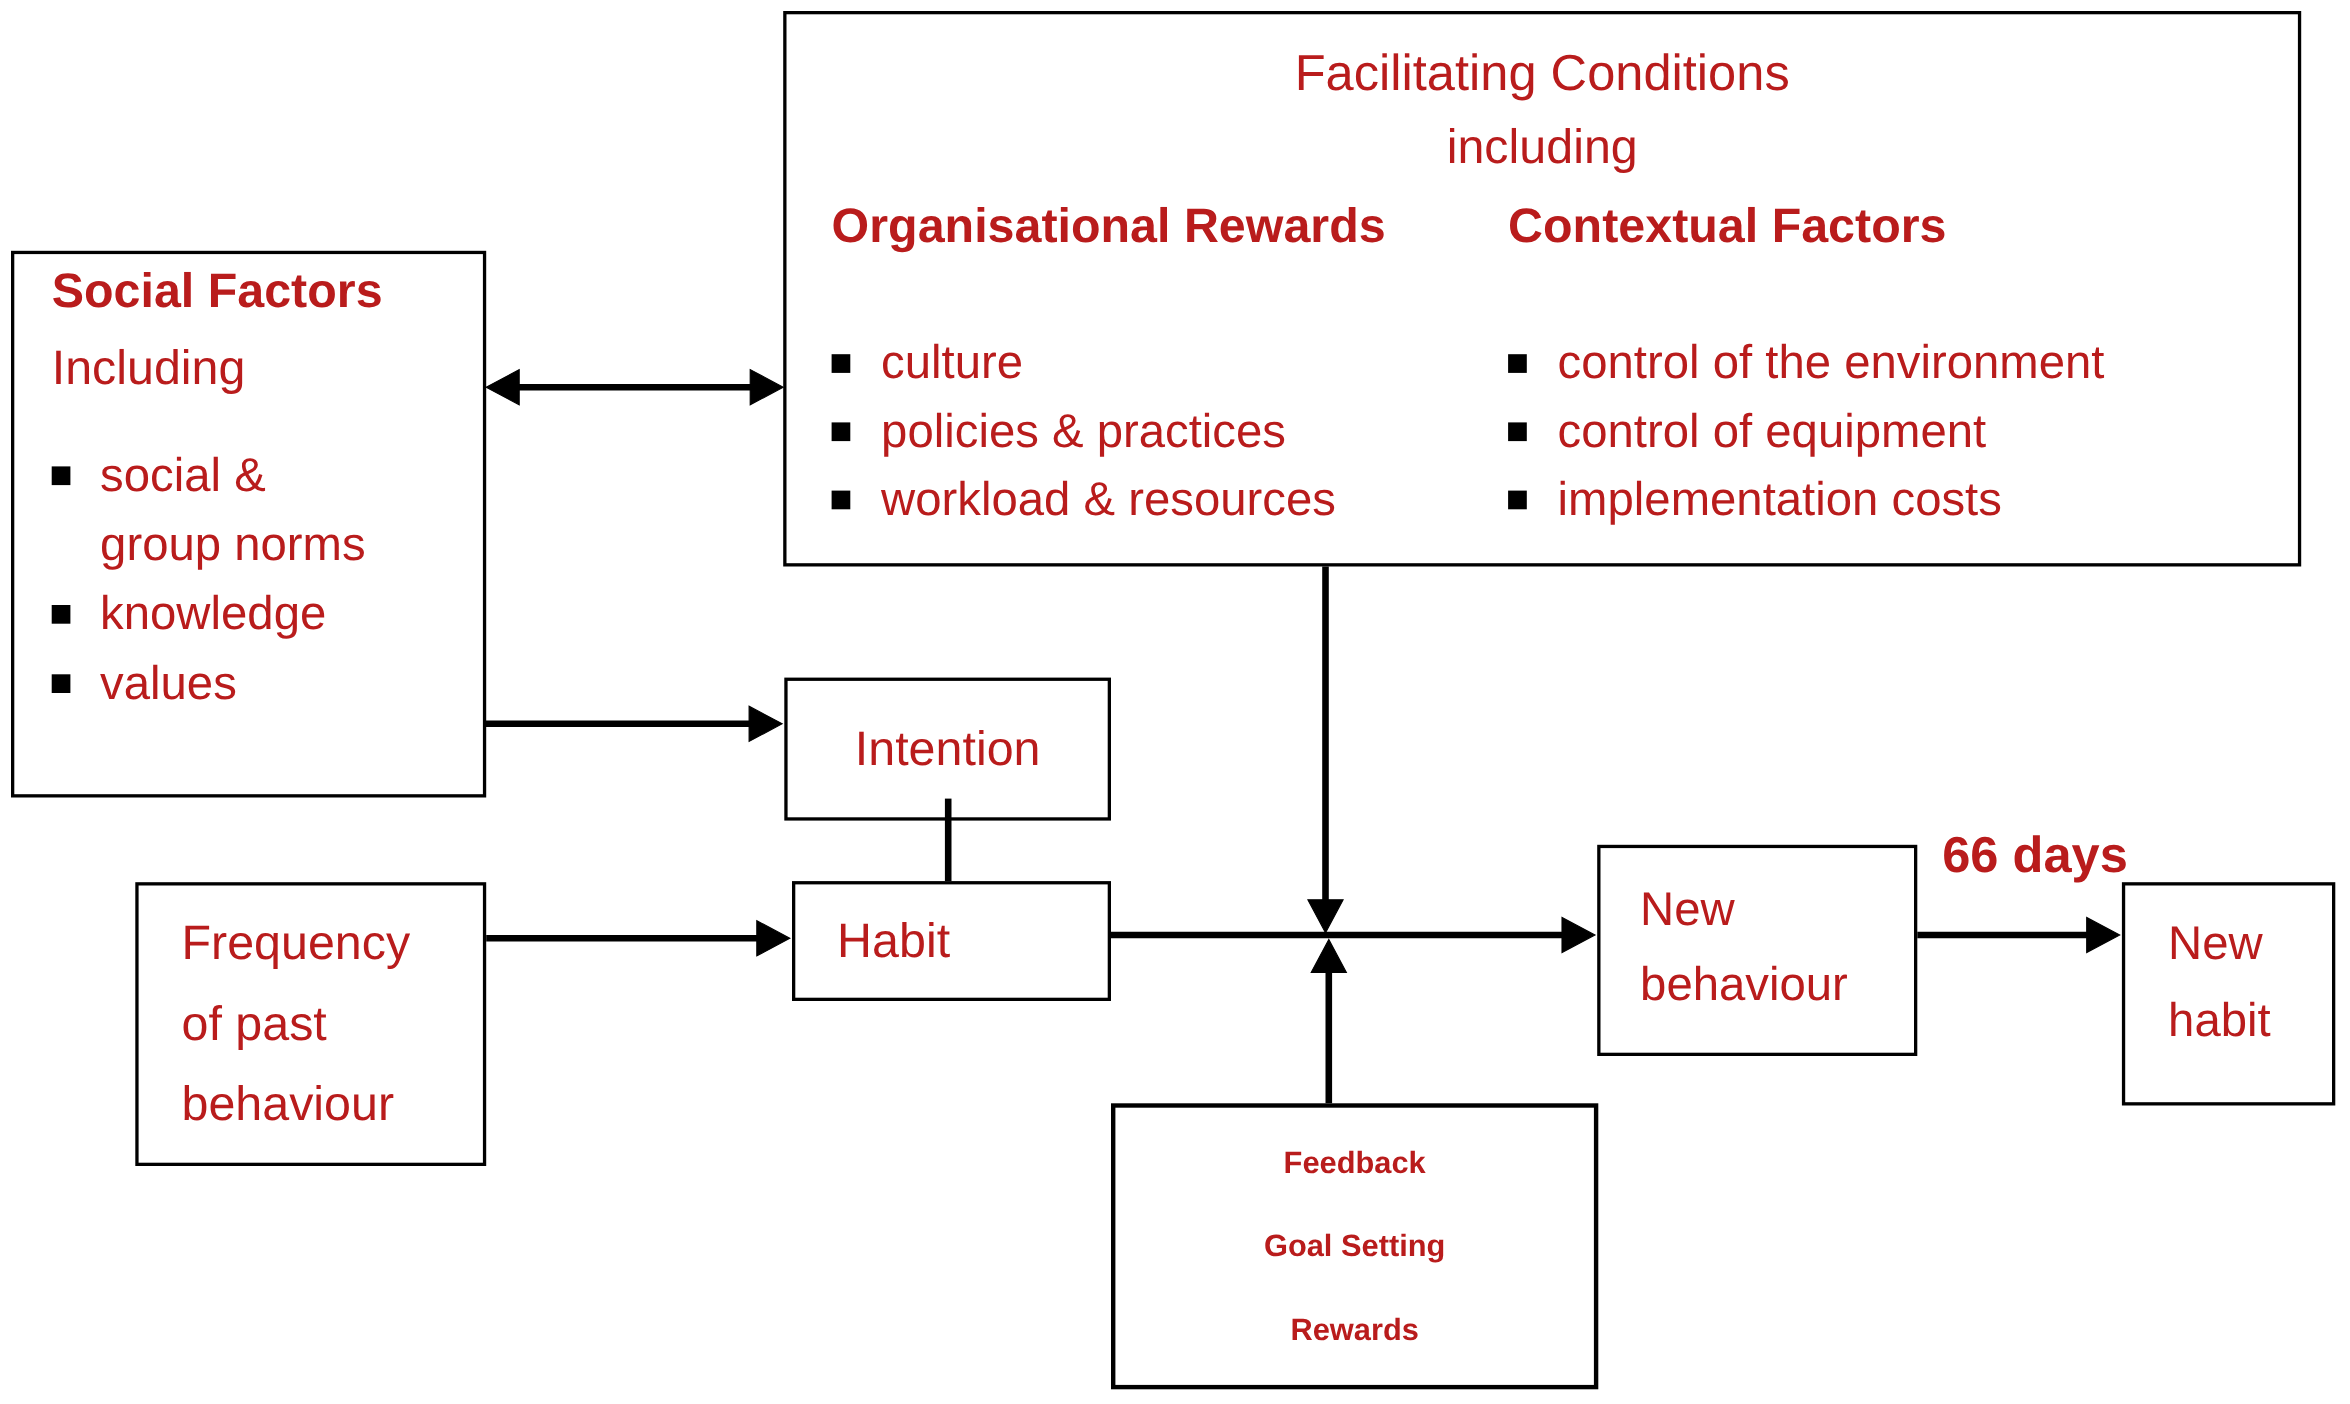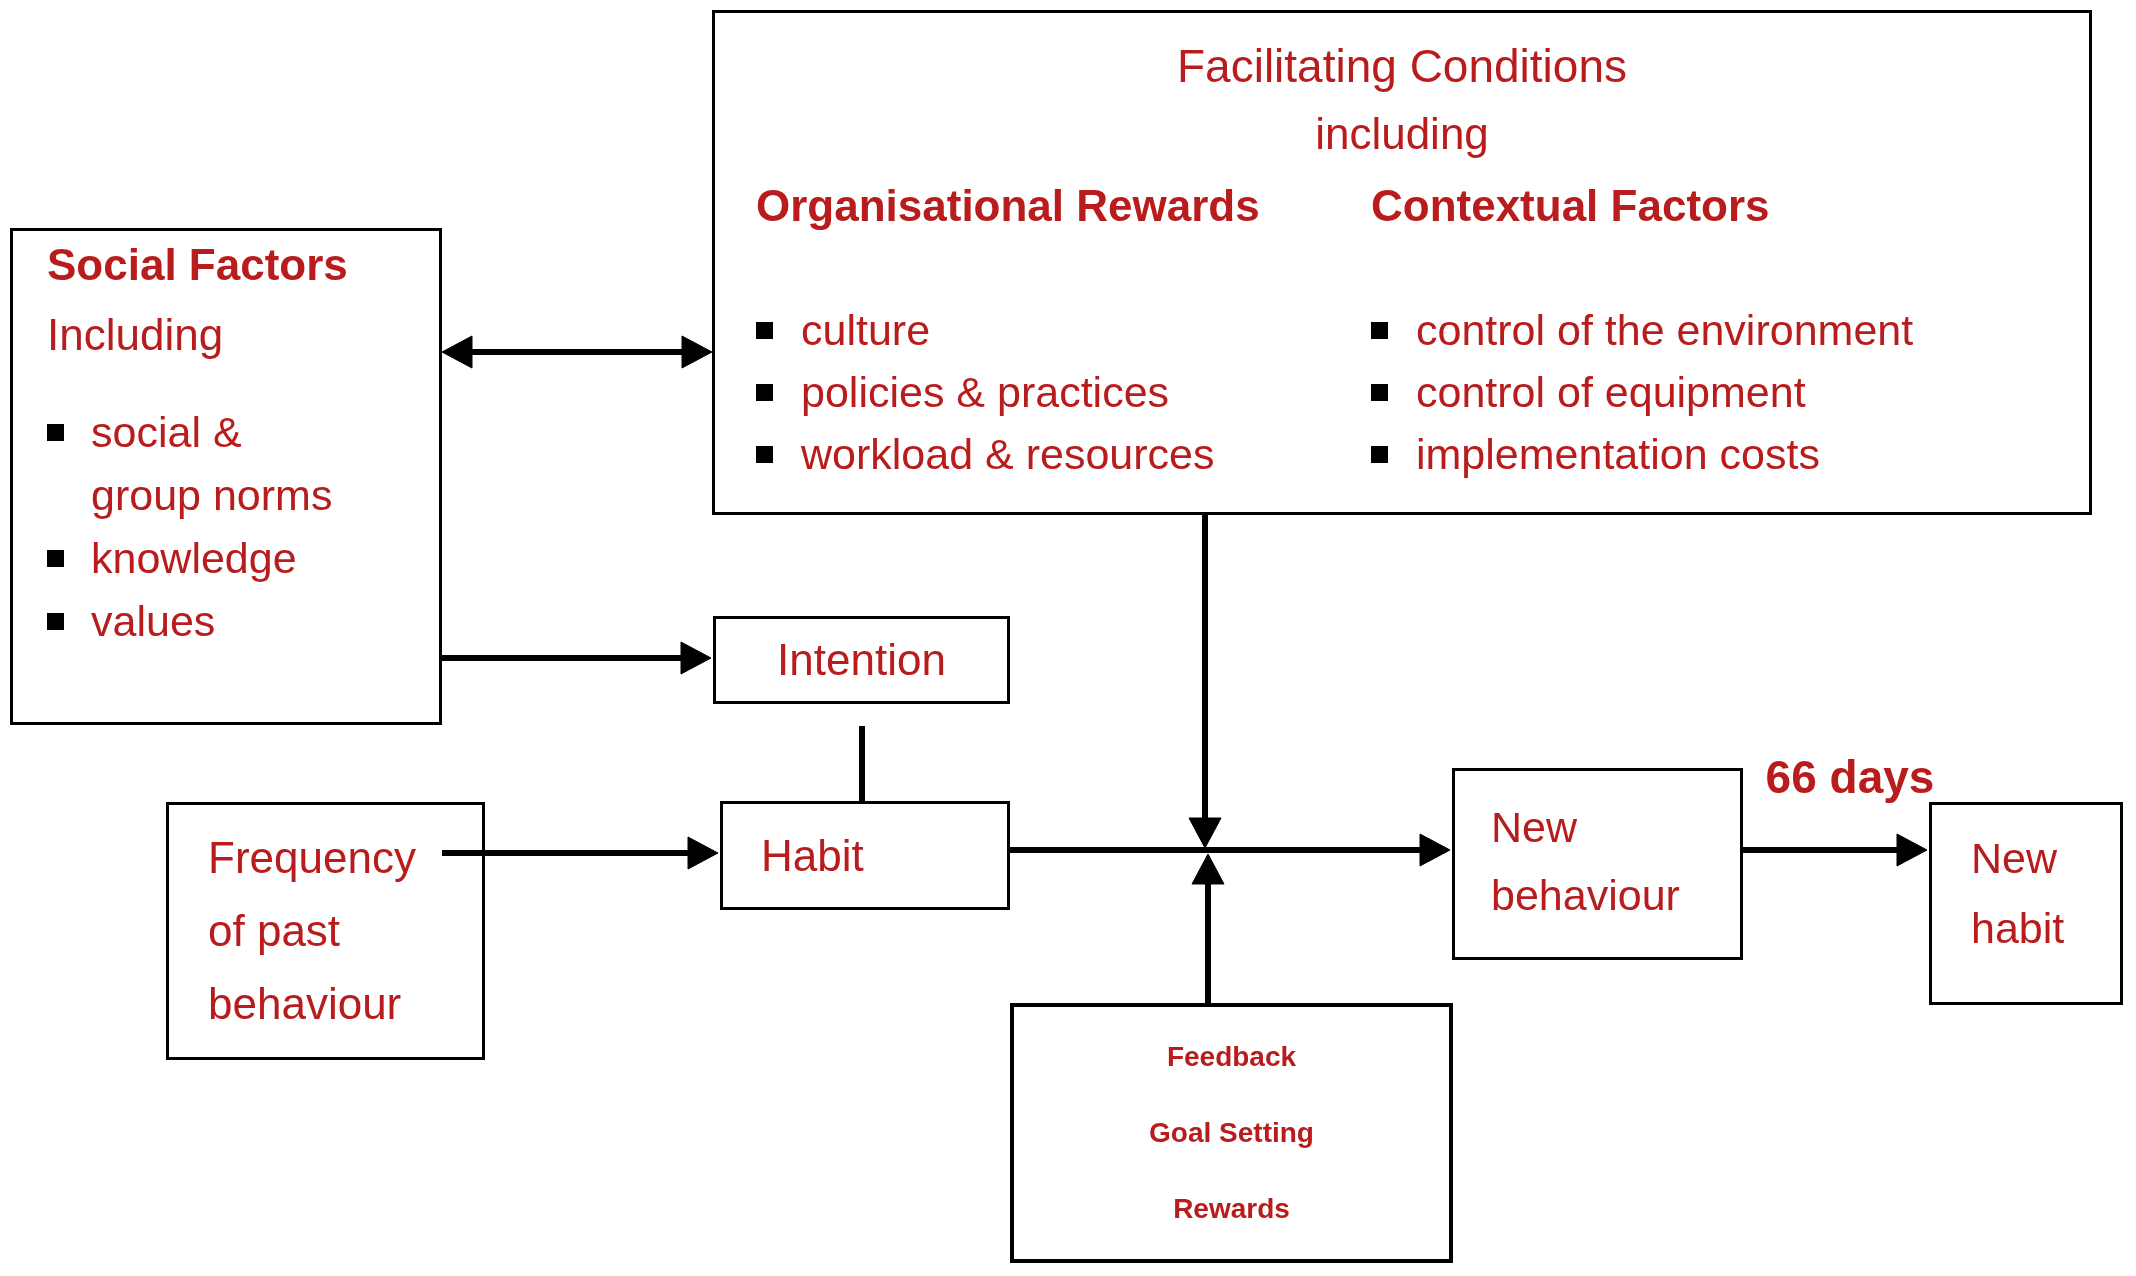--- a/index.html
+++ b/index.html
@@ -21,23 +21,23 @@
   .li{display:flex;align-items:flex-start;line-height:62px;font-size:43px;}
   .sq{width:17px;height:17px;background:#000;margin-right:28px;flex-shrink:0;margin-top:23px;}
   
   .sf-box{left:10px;top:228px;width:432px;height:497px;padding:6px 0 0 34px;}
   .sf-title{font-size:44px;font-weight:bold;line-height:56px;}
   .sf-sub{font-size:44px;line-height:56px;margin-top:14px;}
   .sf-list{margin-top:38px;}
   .sf-list .li{line-height:63px;}
   .sf-list .sq{margin-top:23px;margin-right:27px;}
   
-  .intention-box{left:713px;top:616px;width:297px;height:88px;display:flex;align-items:center;justify-content:center;font-size:44px;}
+  .intention-box{left:713px;top:616px;width:297px;height:130px;display:flex;align-items:center;justify-content:center;font-size:44px;}
   .habit-box{left:720px;top:801px;width:290px;height:109px;display:flex;align-items:center;font-size:44px;padding-left:38px;}
-  .frequency-box{left:123px;top:802px;width:319px;height:258px;padding:16px 0 0 39px;font-size:44px;line-height:73px;margin-left:43px;}
+  .frequency-box{left:123px;top:802px;width:319px;height:258px;padding:16px 0 0 39px;font-size:44px;line-height:73px;}
   .newbeh-box{left:1452px;top:768px;width:291px;height:192px;padding:22px 0 0 36px;font-size:43px;line-height:68px;}
   .newhabit-box{left:1929px;top:802px;width:194px;height:203px;padding:18px 0 0 39px;font-size:43px;line-height:70px;}
   .feedback-box{left:1010px;top:1003px;width:443px;height:260px;border-width:4px;padding-top:12px;
     text-align:center;font-size:28px;font-weight:bold;line-height:76px;}
   .days-label{position:absolute;left:1750px;top:722px;width:200px;text-align:center;font-size:46px;font-weight:bold;margin-top:28px;}
   .arrow-layer{position:absolute;left:0;top:0;width:2136px;height:1276px;pointer-events:none;}
 </style>
 </head>
 <body>
 

